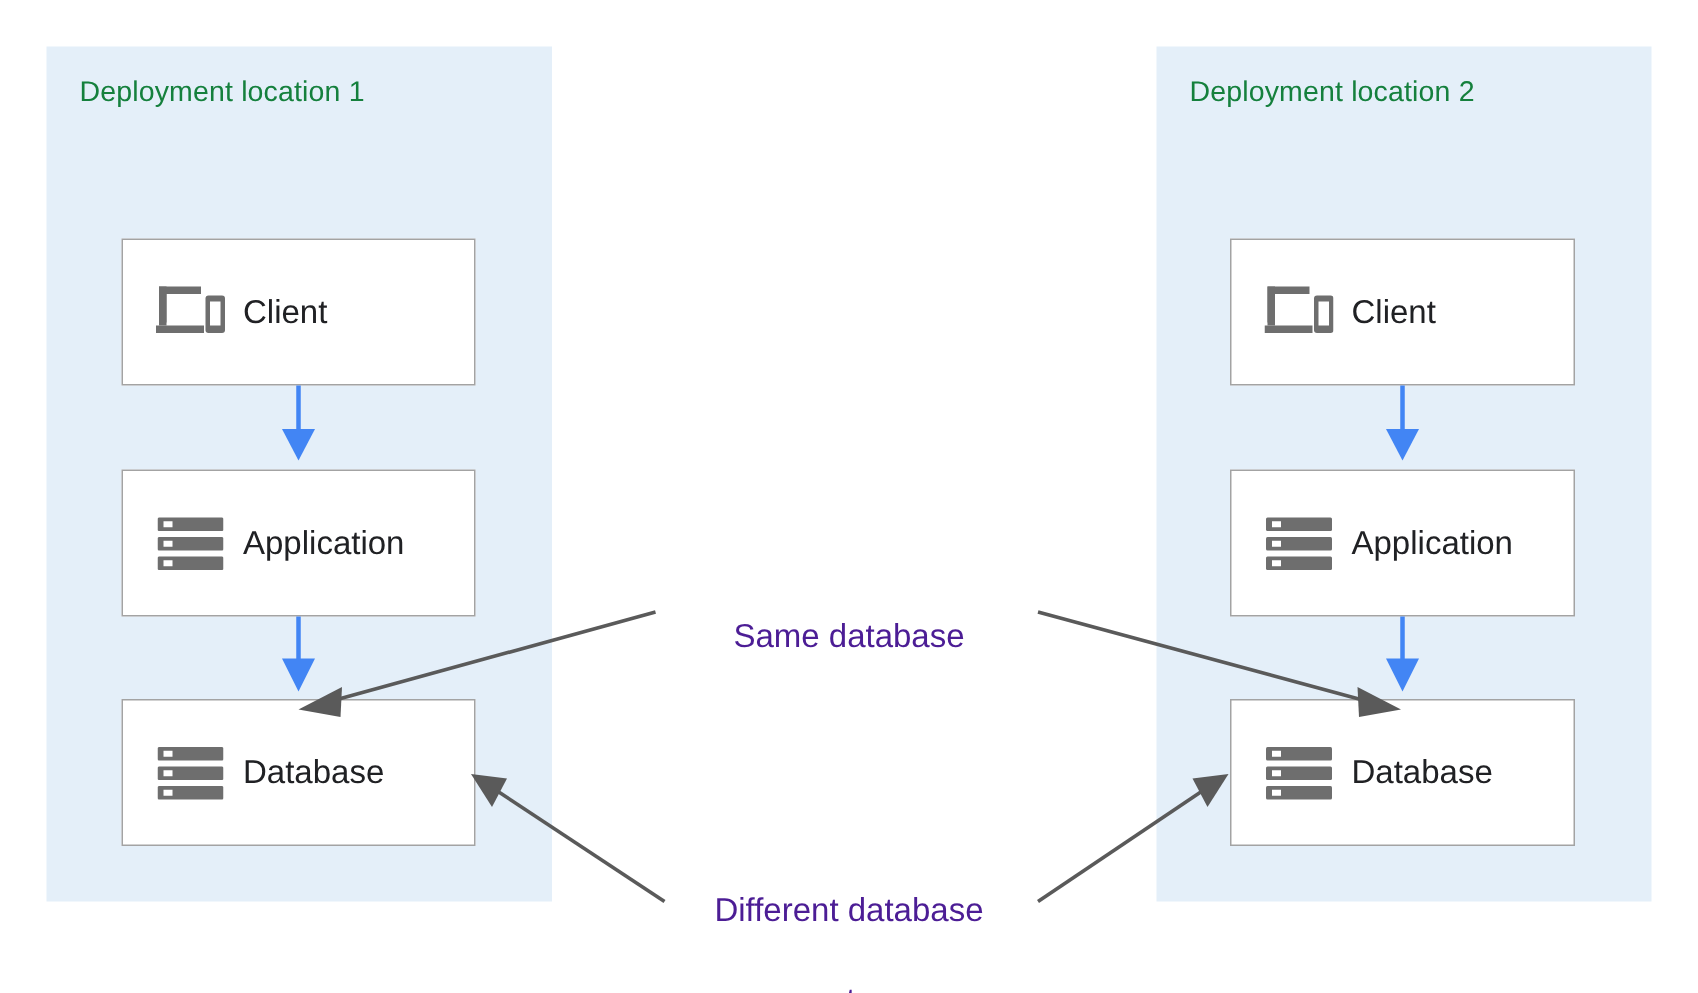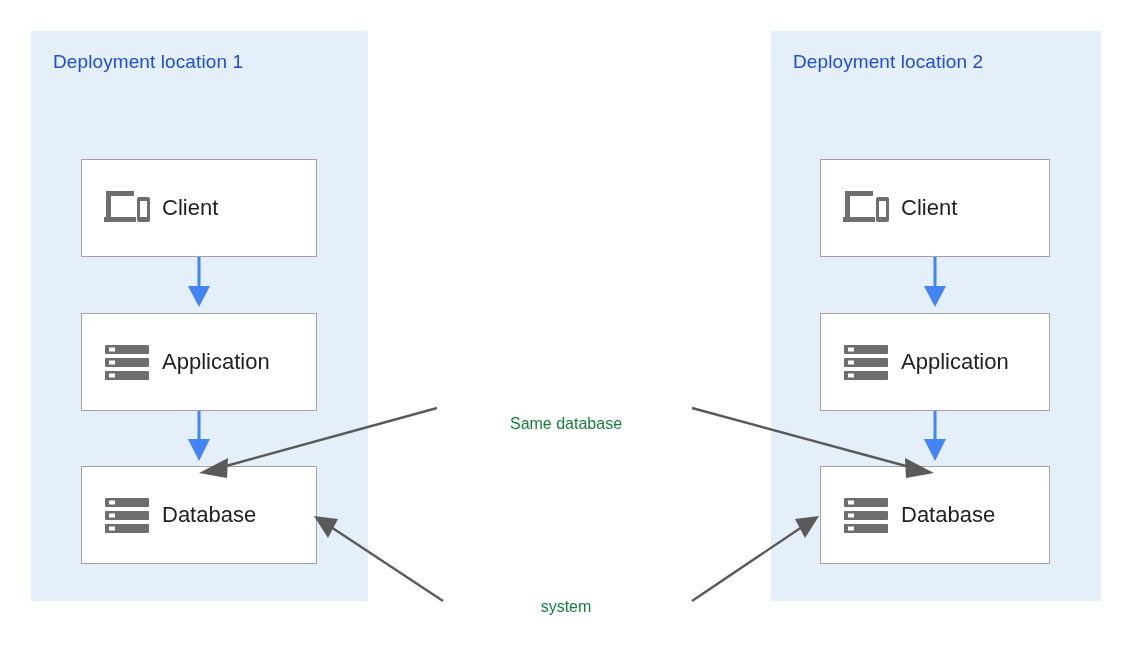--- a/index.html
+++ b/index.html
@@ -20,21 +20,21 @@
   }
   .panel {
     position: absolute;
     background: #e4eff9;
   }
   .panel-title {
     position: absolute;
     left: 22px;
     top: 20px;
     font-size: 19px;
-    color: #1d4ed8;
+    color: #15803d;
     letter-spacing: 0.1px;
     white-space: nowrap;
   }
   .node {
     position: absolute;
     background: #ffffff;
     border: 1px solid #a3a3a3;
     box-sizing: border-box;
     display: flex;
     align-items: center;
@@ -58,22 +58,22 @@
   .svg-layer {
     position: absolute;
     left: 0;
     top: 0;
     width: 1132px;
     height: 662px;
     pointer-events: none;
   }
   .annot {
     position: absolute;
-    font-size: 16px;
-    color: #15803d;
+    font-size: 22px;
+    color: #4c1d95;
     text-align: center;
     line-height: 30px;
     white-space: pre-line;
   }
 </style>
 </head>
 <body>
 
 <div id="canvas">
 
@@ -208,16 +208,17 @@
       <line x1="692" y1="601" x2="802" y2="527" stroke="#5a5a5a" stroke-width="2.4"></line>
       <polygon points="819,516 795,519 805,538" fill="#5a5a5a"></polygon>
     </g>
   </svg>
 
   <div class="annot" style="left:416px; top:379px; width:300px;">
     <div>Same database</div>
   </div>
 
   <div class="annot" style="left:416px; top:562px; width:300px;">
+    <div>Different database</div>
     <div>system</div>
   </div>
 
 </div>
 
 </body></html>

